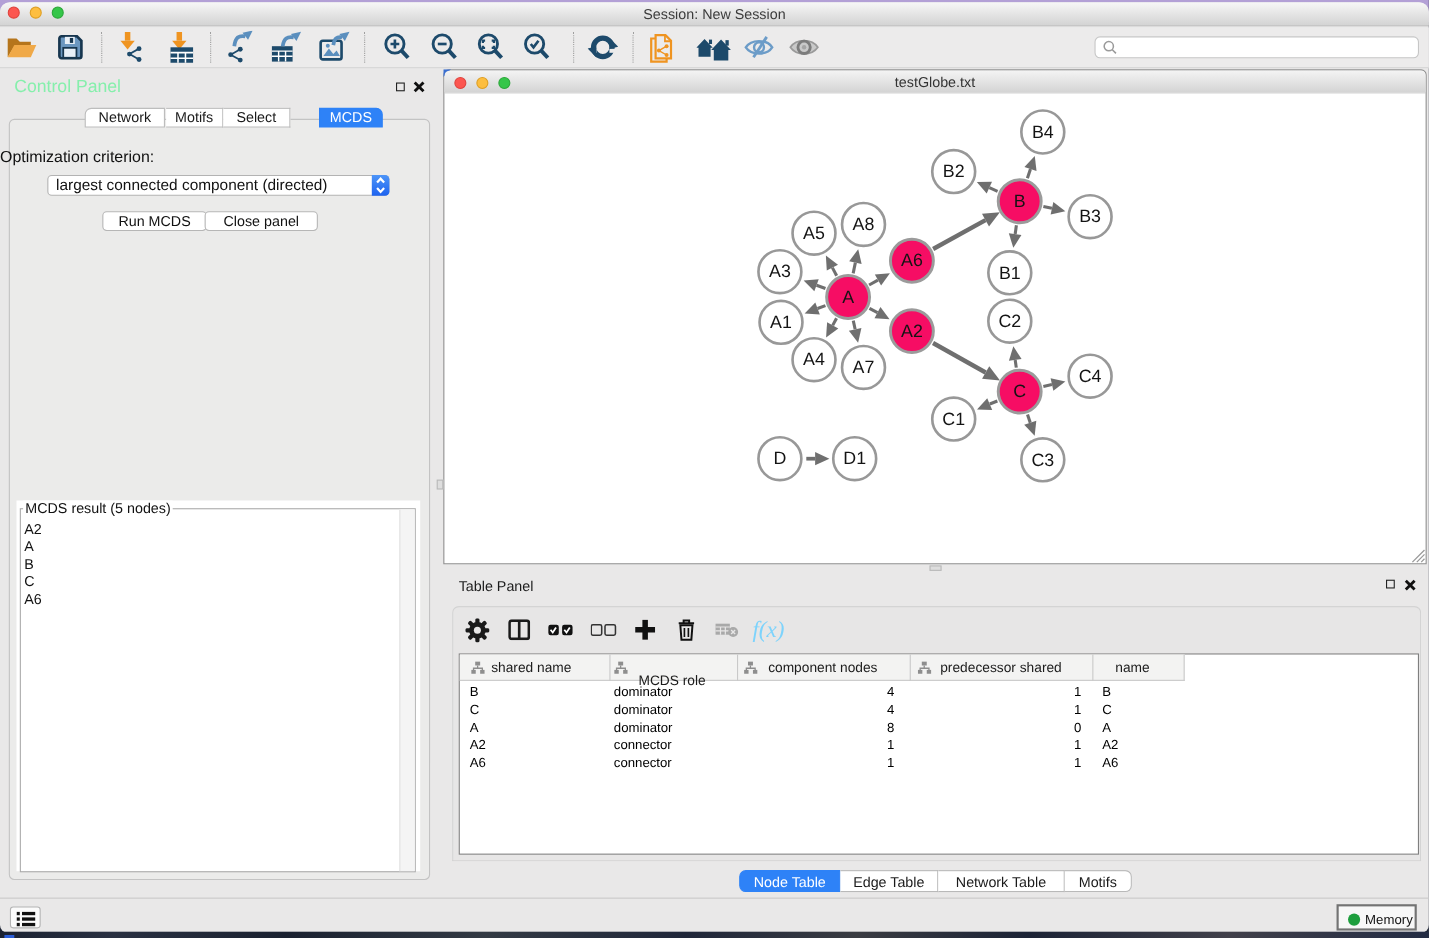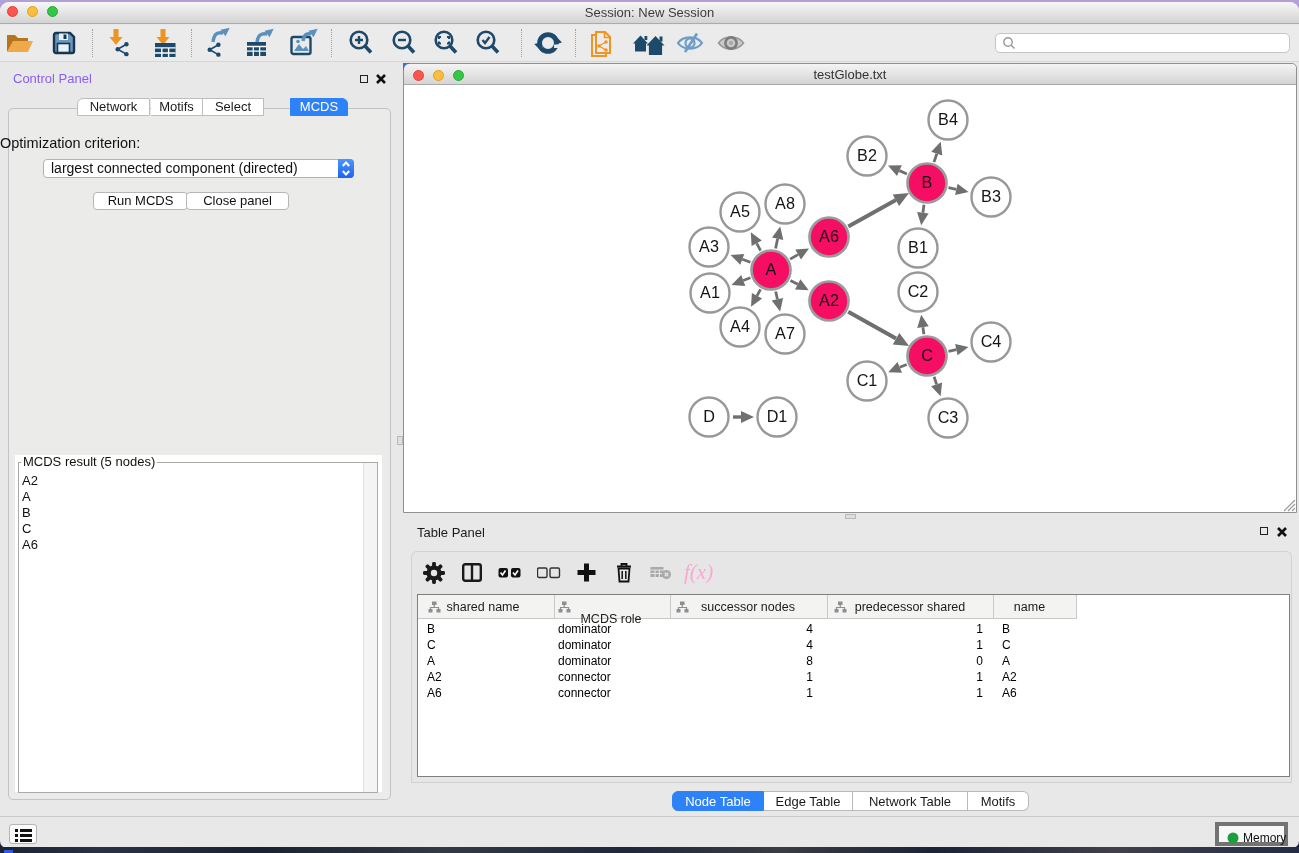--- a/index.html
+++ b/index.html
@@ -29,21 +29,21 @@
 .btn{top:192px;height:18px;background:#fff;border:1px solid #b6b6b6;border-radius:4px;
  font-size:13px;color:#111;text-align:center;line-height:16px;}
 #results{left:15px;top:455px;width:367px;height:337px;background:#fff;}
 #fset{left:18px;top:462px;width:360px;height:331px;border:1px solid #ababab;}
 #legend{left:21px;top:455px;font-size:13px;color:#111;background:#fff;padding:0 2px;line-height:14px;}
 #scrolltrack{left:363px;top:463px;width:14px;height:329px;background:#f4f4f4;border-left:1px solid #e2e2e2;}
 .li{left:22px;font-size:13px;color:#111;line-height:16px;}
 
 #statusline{left:0;top:816px;width:1299px;height:1px;background:#c9c9c9;}
 #hambtn{left:9px;top:824px;width:28px;height:20px;background:#fbfbfb;border:1px solid #b4b4b4;border-radius:3px;}
-#membtn{left:1215px;top:822px;width:73px;height:24px;background:#f7f7f7;border:4px solid #737373;font-size:12px;color:#111;}
+#membtn{left:1215px;top:822px;width:73px;height:24px;background:#f7f7f7;border:2px solid #737373;font-size:12px;color:#111;}
 
 #netwin{left:403px;top:63px;width:894px;height:450px;background:#fff;border:1px solid #909090;border-radius:5px 5px 0 0;}
 #nettb{left:404px;top:64px;width:892px;height:21px;border-radius:5px 5px 0 0;
  background:linear-gradient(#f4f4f4,#d4d4d4);border-bottom:1px solid #a9a9a9;}
 .nlight{width:11px;height:11px;border-radius:50%;top:69.5px;}
 #nettitle{left:404px;top:64px;width:892px;height:21px;text-align:center;line-height:21px;font-size:13px;color:#333;}
 #divhandle{left:397px;top:436px;width:6px;height:9px;background:#dedede;border:1px solid #b9b9b9;}
 #hdivhandle{left:845px;top:514px;width:11px;height:5px;background:#dedede;border:1px solid #b9b9b9;}
 
 #tpbox{left:411px;top:551px;width:881px;height:232px;background:#e7e6e6;border:1px solid #d2d2d2;border-radius:6px 6px 0 0;border-bottom:1px solid #cfcfcf;}
@@ -177,21 +177,21 @@
 <div class="abs tsep" style="left:191px;"></div>
 <div class="abs tsep" style="left:331px;"></div>
 <div class="abs tsep" style="left:521px;"></div>
 <div class="abs tsep" style="left:575px;"></div>
 <div class="abs" id="search"></div>
 <svg class="abs" style="left:1002px;top:36px;" width="16" height="15">
     <circle cx="6" cy="6" r="4.2" fill="none" stroke="#9a9a9a" stroke-width="1.4"></circle>
     <line x1="9" y1="9" x2="12.5" y2="12.5" stroke="#9a9a9a" stroke-width="1.4"></line>
   </svg>
 
-<div class="abs txt" style="left:13px;top:71px;font-size:13px;color:#8b5cf6;">Control Panel</div>
+<div class="abs txt" style="left:13px;top:71px;font-size:16px;color:#86efac;">Control Panel</div>
 <div class="abs" style="left:360px;top:75px;width:8px;height:8px;border:1.5px solid #222;"></div>
 <svg class="abs" style="left:375px;top:73px;" width="12" height="12">
     <path d="M2,2 L10,10 M10,2 L2,10" stroke="#111" stroke-width="2.6"></path>
   </svg>
 <div class="abs" id="cpbox"></div>
 <div class="abs tab" style="left:77px;width:73px;border-radius:6px 0 0 0;">Network</div>
 <div class="abs tab" style="left:151px;width:52px;border-left:none;">Motifs</div>
 <div class="abs tab" style="left:203px;width:61px;border-left:none;">Select</div>
 <div class="abs tab tabsel" style="left:264px;width:58px;border-radius:0 6px 0 0;margin-left:26px;">MCDS</div>
 <div class="abs txt" style="left:0;top:135px;width:398px;font-size:14.5px;color:#111;">Optimization criterion:</div>
@@ -360,21 +360,21 @@
     <path d="M2,4.5 h14 M6.5,4 v-2 h5 v2" fill="none" stroke="#111" stroke-width="1.8"></path>
     <path d="M3.5,6.5 h11 l-1,13 h-9 Z" fill="none" stroke="#111" stroke-width="1.8"></path>
     <path d="M7.2,9 v8 M10.8,9 v8" stroke="#111" stroke-width="1.5"></path>
   </svg>
 <svg class="abs" style="left:650px;top:566px;" width="22" height="14" viewBox="0 0 22 14">
     <rect x="0.5" y="1" width="13" height="10" fill="#a9a9a9"></rect>
     <path d="M0.5,4 h13 M5,4 V11 M9.4,4 V11 M0.5,7.5 h13" stroke="#e7e6e6" stroke-width="1.1"></path>
     <circle cx="16.5" cy="8.5" r="4.5" fill="#a9a9a9"></circle>
     <path d="M14.7,6.7 l3.6,3.6 M18.3,6.7 l-3.6,3.6" stroke="#e7e6e6" stroke-width="1.3"></path>
   </svg>
-<div class="abs txt" style="left:684px;top:560px;font-family:'Liberation Serif',serif;font-style:italic;font-size:21px;color:#f9a8d4;">f(x)</div>
+<div class="abs txt" style="left:684px;top:560px;font-family:'Liberation Serif',serif;font-style:italic;font-size:21px;color:#7dd3fc;">f(x)</div>
 <div class="abs" id="tbl"></div>
 <div class="abs" id="thead"></div>
 <div class="abs thsep" style="left:554px;"></div>
 <div class="abs thsep" style="left:670px;"></div>
 <div class="abs thsep" style="left:827px;"></div>
 <div class="abs thsep" style="left:993px;"></div>
 <div class="abs thsep" style="left:1076px;"></div>
 <svg class="abs" style="left:428px;top:601px;" width="13" height="12" viewBox="0 0 13 12">
     <rect x="4" y="0.5" width="4.5" height="3.5" fill="#8e8e8e"></rect>
     <path d="M6.2,4 v2.5 M2.5,8 v-1.5 h8 v1.5" fill="none" stroke="#8e8e8e" stroke-width="1.2"></path>
@@ -394,21 +394,21 @@
     <rect x="8.5" y="8" width="4" height="3.5" fill="#8e8e8e"></rect>
   </svg>
 <svg class="abs" style="left:834px;top:601px;" width="13" height="12" viewBox="0 0 13 12">
     <rect x="4" y="0.5" width="4.5" height="3.5" fill="#8e8e8e"></rect>
     <path d="M6.2,4 v2.5 M2.5,8 v-1.5 h8 v1.5" fill="none" stroke="#8e8e8e" stroke-width="1.2"></path>
     <rect x="0.5" y="8" width="4" height="3.5" fill="#8e8e8e"></rect>
     <rect x="8.5" y="8" width="4" height="3.5" fill="#8e8e8e"></rect>
   </svg>
 <div class="abs th" style="left:441px;width:84px;">shared name</div>
 <div class="abs th" style="left:571px;width:80px;margin-top:12px;">MCDS role</div>
-<div class="abs th" style="left:680px;width:136px;">successor nodes</div>
+<div class="abs th" style="left:680px;width:136px;">component nodes</div>
 <div class="abs th" style="left:838px;width:144px;">predecessor shared</div>
 <div class="abs th" style="left:993px;width:73px;">name</div>
 <div class="abs td txt" style="left:427px;top:621px;">B</div>
 <div class="abs td txt" style="left:558px;top:621px;">dominator</div>
 <div class="abs td txt" style="left:680px;top:621px;width:133px;text-align:right;">4</div>
 <div class="abs td txt" style="left:850px;top:621px;width:133px;text-align:right;">1</div>
 <div class="abs td txt" style="left:1002px;top:621px;">B</div>
 <div class="abs td txt" style="left:427px;top:637px;">C</div>
 <div class="abs td txt" style="left:558px;top:637px;">dominator</div>
 <div class="abs td txt" style="left:680px;top:637px;width:133px;text-align:right;">4</div>

